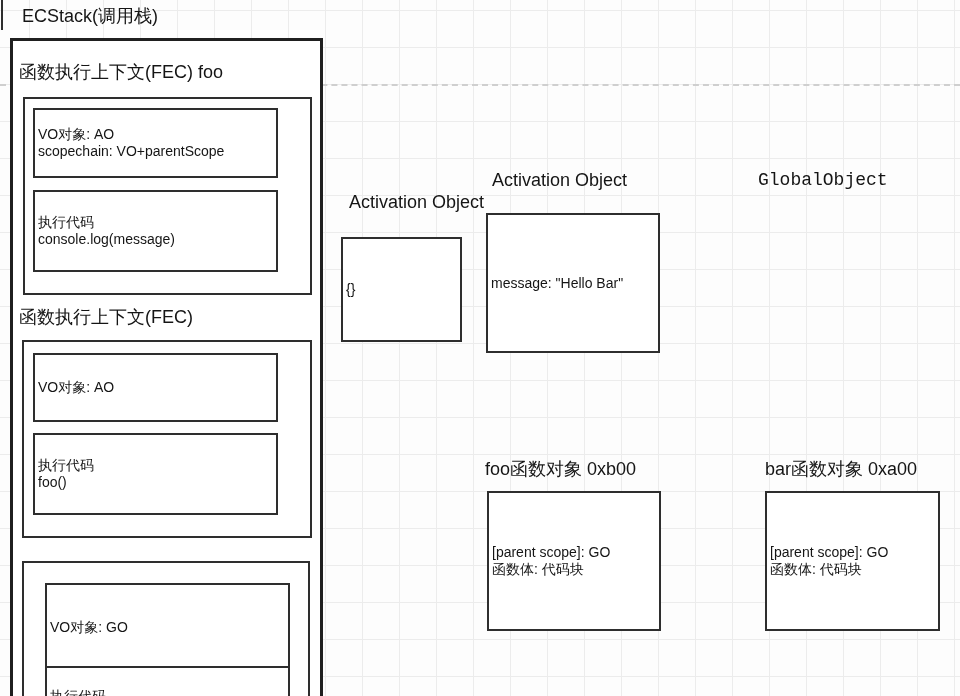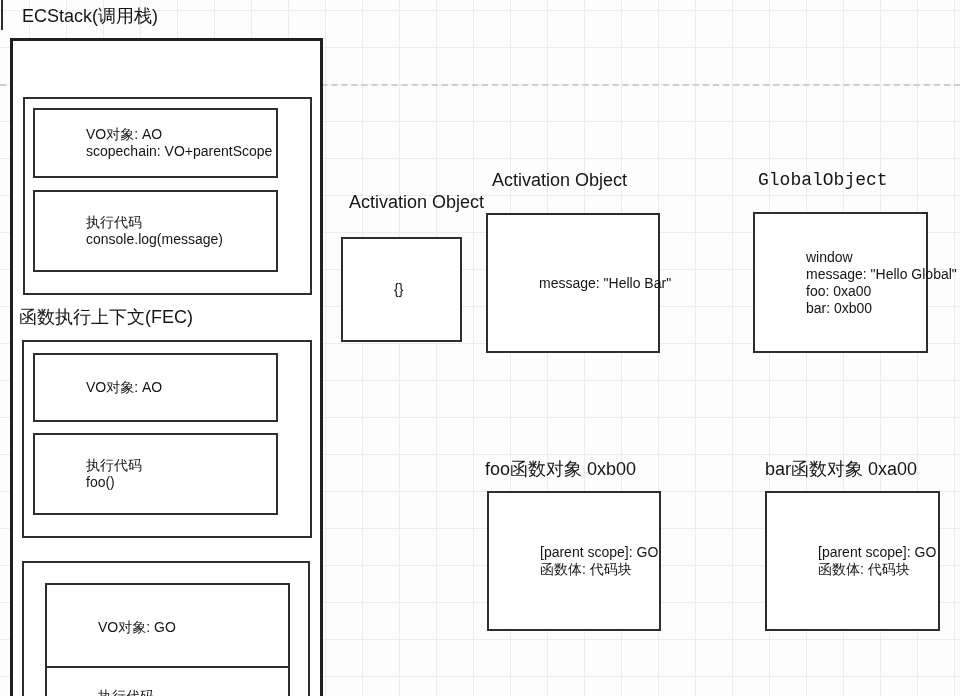--- a/index.html
+++ b/index.html
@@ -11,21 +11,21 @@
       linear-gradient(to right,#ececec 1px,transparent 1px),
       linear-gradient(to bottom,#ececec 1px,transparent 1px);
     background-size:37px 37px;
     background-position:29px 10px;
   }
   .dashline{position:absolute;left:0;top:84px;width:960px;height:0;
     border-top:2px dashed #cfcfcf;z-index:0;}
   .shape{position:absolute;background:#ffffff;border:2px solid #2e2e2e;
     box-sizing:border-box;display:flex;flex-direction:column;justify-content:center;
     z-index:2;font-size:14px;line-height:17px;}
-  .shape .ln{padding-left:3px;white-space:nowrap;margin-left:48px;}
+  .shape .ln{padding-left:3px;white-space:nowrap;}
   .frame{position:absolute;background:#ffffff;border:3px solid #1f1f1f;
     box-sizing:border-box;z-index:1;}
   .group{position:absolute;background:#ffffff;border:2px solid #2e2e2e;
     box-sizing:border-box;z-index:1;}
   .lbl{position:absolute;font-size:18px;line-height:17px;white-space:nowrap;z-index:2;}
   .edge-seg{position:absolute;left:1px;top:0;height:30px;width:0;
     border-left:2px solid #2e2e2e;z-index:2;}
 </style>
 </head>
 <body>
@@ -33,20 +33,21 @@
 <div class="canvas">
 
   <div class="dashline"></div>
 
   <div class="edge-seg"></div>
 
   <div class="lbl" style="left:22px;top:8px;">ECStack(调用栈)</div>
 
   <div class="frame" style="left:10px;top:38px;width:313px;height:680px;"></div>
 
+  <div class="lbl" style="left:19px;top:64px;">函数执行上下文(FEC) foo</div>
 
   <div class="group" style="left:23px;top:97px;width:289px;height:198px;"></div>
 
   <div class="shape" style="left:33px;top:108px;width:245px;height:70px;">
     <div class="ln">VO对象: AO</div>
     <div class="ln">scopechain: VO+parentScope</div>
   </div>
 
   <div class="shape" style="left:33px;top:190px;width:245px;height:82px;">
     <div class="ln">执行代码</div>
@@ -80,26 +81,20 @@
   <div class="shape" style="left:341px;top:237px;width:121px;height:105px;">
     <div class="ln">{}</div>
   </div>
 
   <div class="lbl" style="left:492px;top:172px;">Activation Object</div>
   <div class="shape" style="left:486px;top:213px;width:174px;height:140px;">
     <div class="ln">message: "Hello Bar"</div>
   </div>
 
   <div class="lbl" style="left:758px;top:172px;font-family:Liberation Mono, monospace;">GlobalObject</div>
-  <div class="shape" style="left:753px;top:212px;width:175px;height:141px;">
-    <div class="ln">window</div>
-    <div class="ln">message: "Hello Global"</div>
-    <div class="ln">foo: 0xa00</div>
-    <div class="ln">bar: 0xb00</div>
-  </div>
 
   <div class="lbl" style="left:485px;top:461px;">foo函数对象 0xb00</div>
   <div class="shape" style="left:487px;top:491px;width:174px;height:140px;">
     <div class="ln">[parent scope]: GO</div>
     <div class="ln">函数体: 代码块</div>
   </div>
 
   <div class="lbl" style="left:765px;top:461px;">bar函数对象 0xa00</div>
   <div class="shape" style="left:765px;top:491px;width:175px;height:140px;">
     <div class="ln">[parent scope]: GO</div>

